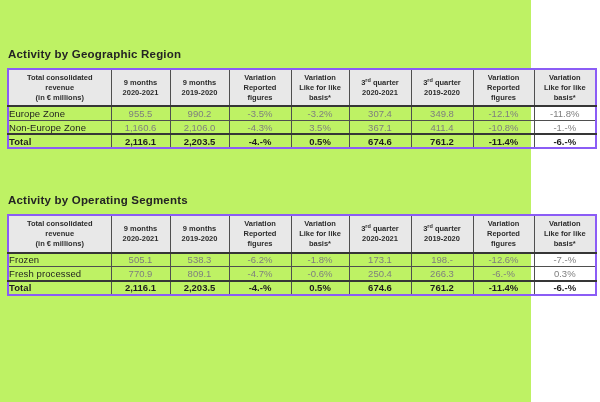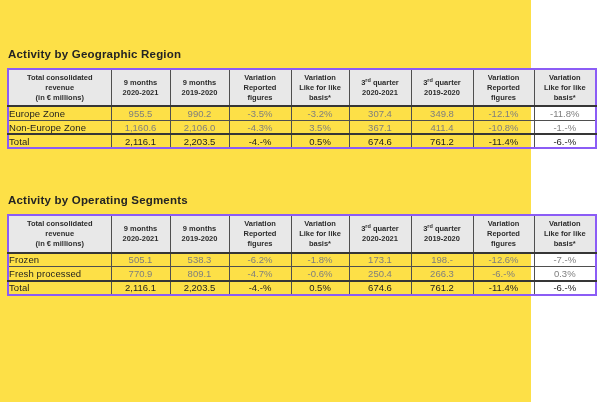--- a/index.html
+++ b/index.html
@@ -9,21 +9,21 @@
     width: 600px;
     height: 402px;
     overflow: hidden;
     font-family: "Liberation Sans", "DejaVu Sans", sans-serif;
   }
   .page {
     box-sizing: border-box;
     width: 531px;
     height: 402px;
     padding: 48px 5px 0 7px;
-    background: #fde047;
+    background: #bef264;
   }
   .section-title {
     font-size: 11.5px;
     font-weight: 800;
     color: #242424;
     letter-spacing: 0.2px;
     margin: 0 0 8px 1px;
   }
   .section2 { margin-top: 45px; }
   table.data-table {
@@ -64,21 +64,21 @@
     text-align: left;
     padding-left: 4px;
     letter-spacing: 0.1px;
   }
   td.data-cell {
     text-align: center;
     padding-right: 9px;
     color: #7e7e7e;
   }
   tr.total-row td {
-    font-weight: 400;
+    font-weight: 700;
     color: #1e1e1e;
     border-top: 2px solid #363636;
   }
   th sup {
     font-size: 5.5px;
     vertical-align: super;
     line-height: 0;
   }
   th .h-line { text-align: center; }
 </style>

